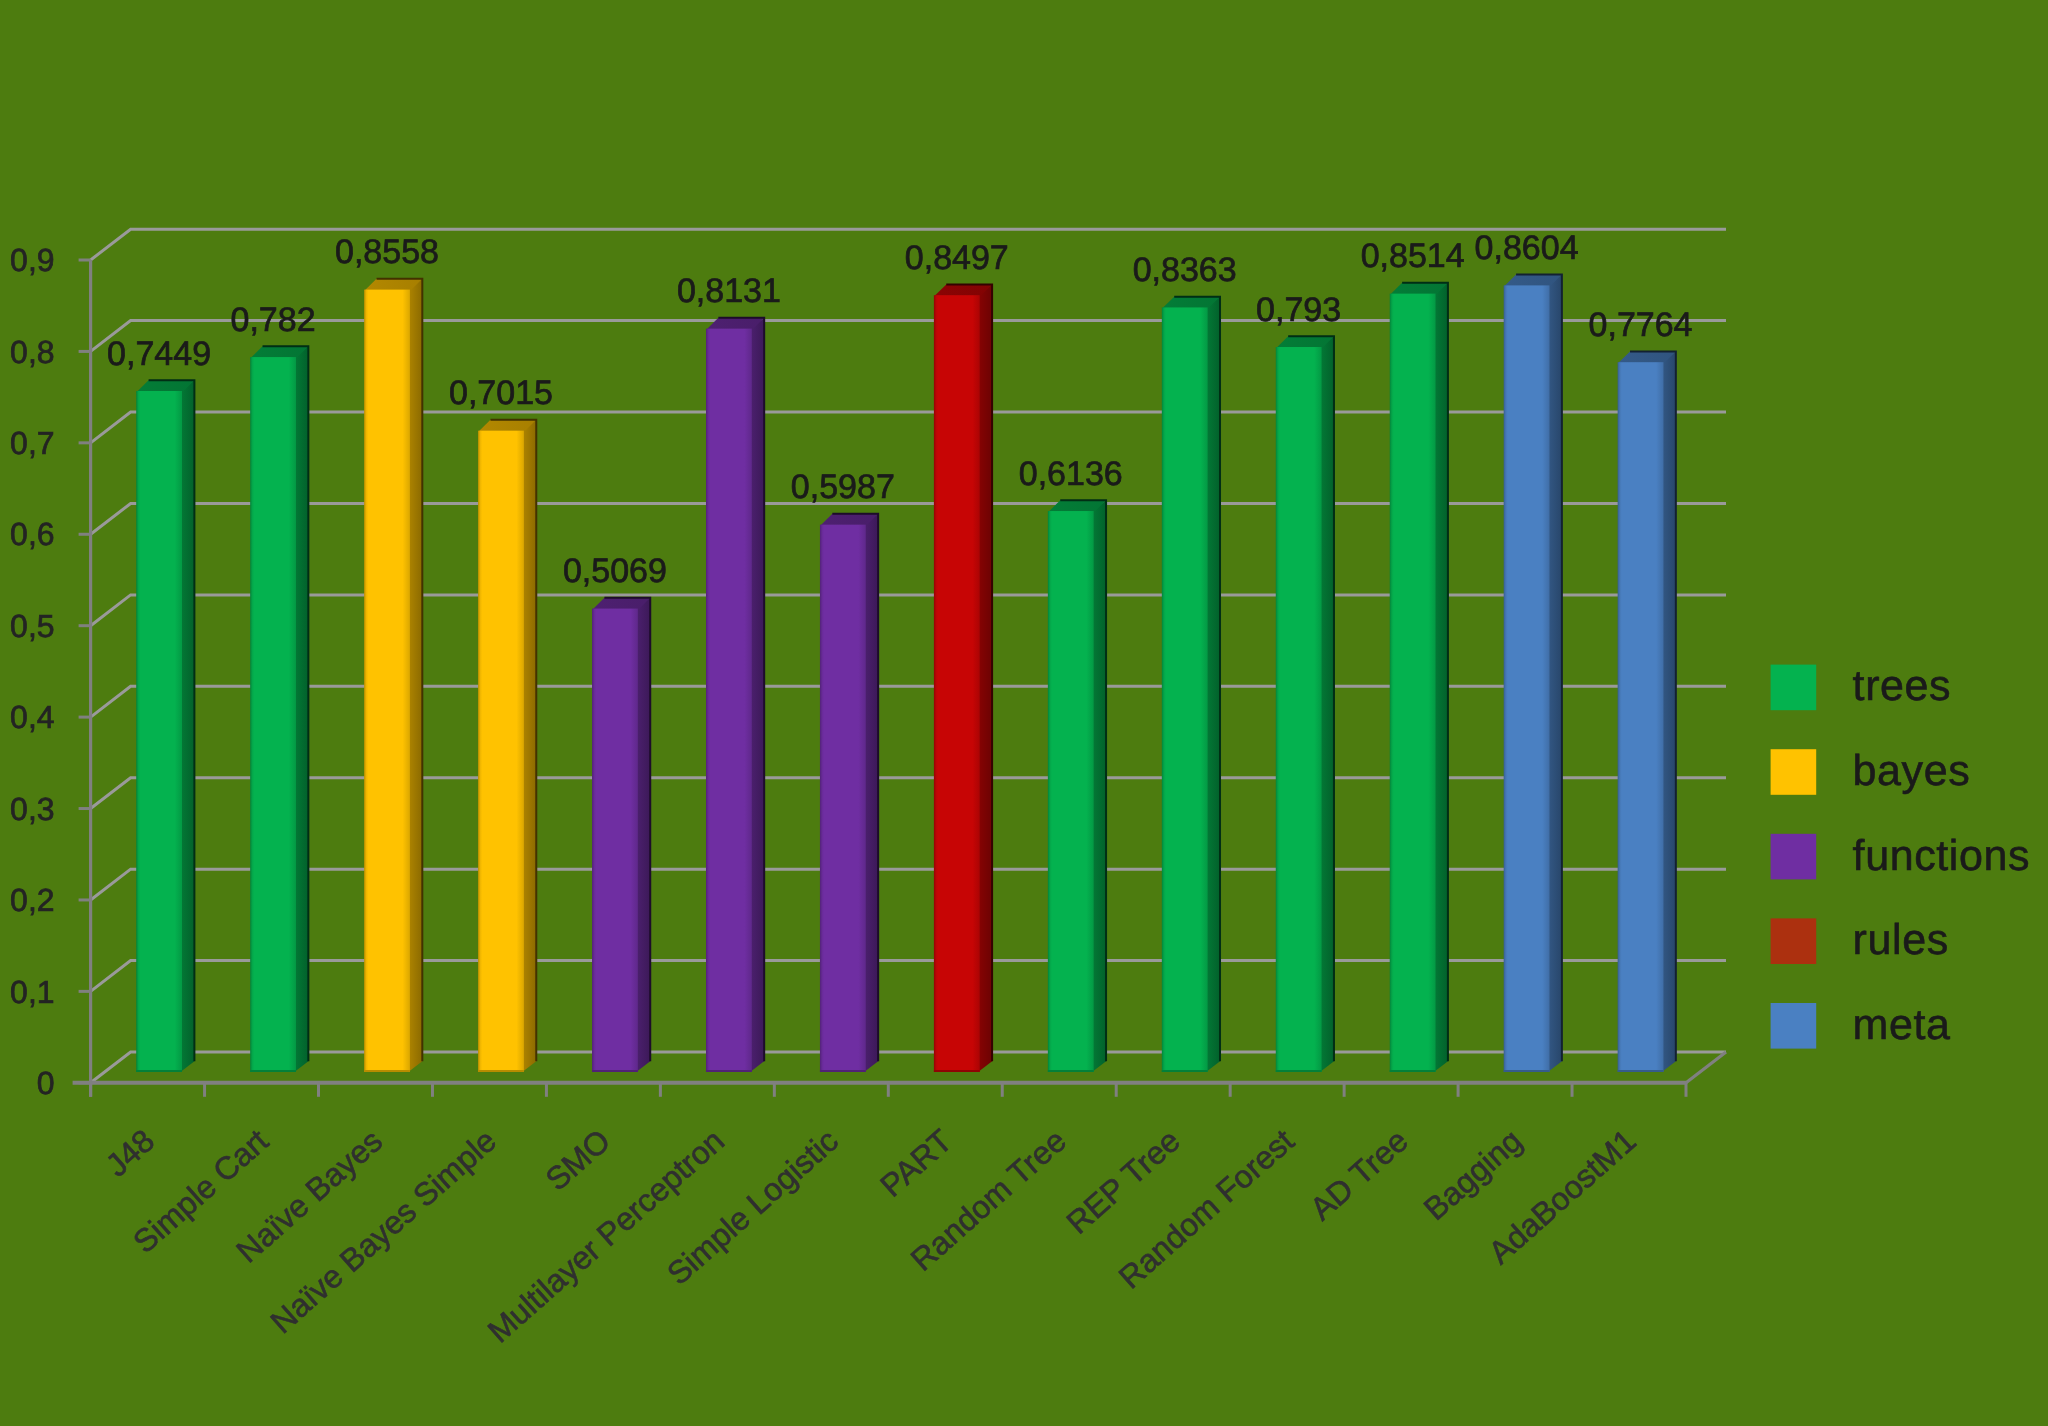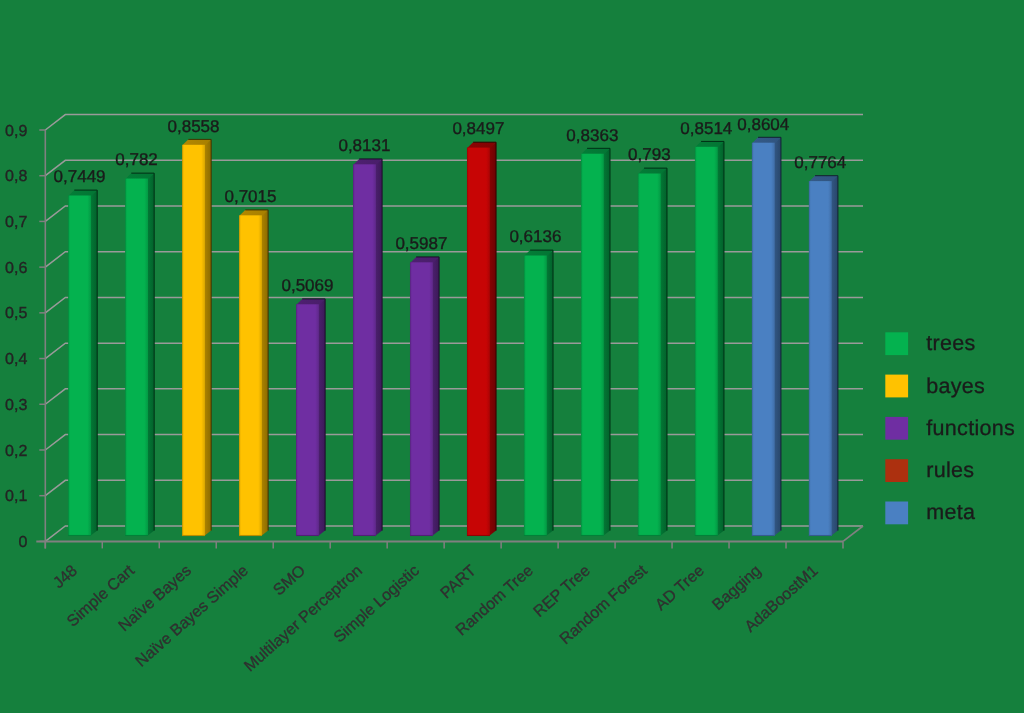--- a/index.html
+++ b/index.html
@@ -1,21 +1,21 @@
 <!DOCTYPE html>
 <html><head>
 <meta charset="utf-8">
 <title>3D Column Chart</title>
 <style>
   html,body{margin:0;padding:0;}
   body{width:1024px;height:713px;background:#ffffff;overflow:hidden;
        font-family:"Liberation Sans",sans-serif;
        -webkit-font-smoothing:antialiased;
        text-rendering:geometricPrecision;}
-  #stage{position:relative;width:1024px;height:713px;background:#15803d;}
+  #stage{position:relative;width:1024px;height:713px;background:#4d7c0f;}
   svg{display:block;transform:translateZ(0);}
   .grid-line{fill:none;stroke:#9a9a9a;stroke-width:1.5;}
   .axis-line{stroke:#808080;stroke-width:1.6;fill:none;}
   .axis-line-x{stroke:#808080;stroke-width:2;fill:none;}
   .tick{stroke:#808080;stroke-width:1.5;}
   .ytick-label{font-size:16px;fill:#232323;text-anchor:end;stroke:#232323;stroke-width:0.35px;paint-order:stroke;}
   .xtick-label{font-size:16px;fill:#2f2f2f;text-anchor:end;stroke:#2f2f2f;stroke-width:0.3px;paint-order:stroke;}
   .value-label{font-size:17px;fill:#1a1a1a;text-anchor:middle;stroke:#1a1a1a;stroke-width:0.35px;paint-order:stroke;}
   .legend-label{font-size:21.5px;fill:#1a1a1a;letter-spacing:0.3px;stroke:#1a1a1a;stroke-width:0.3px;paint-order:stroke;}
 </style>

